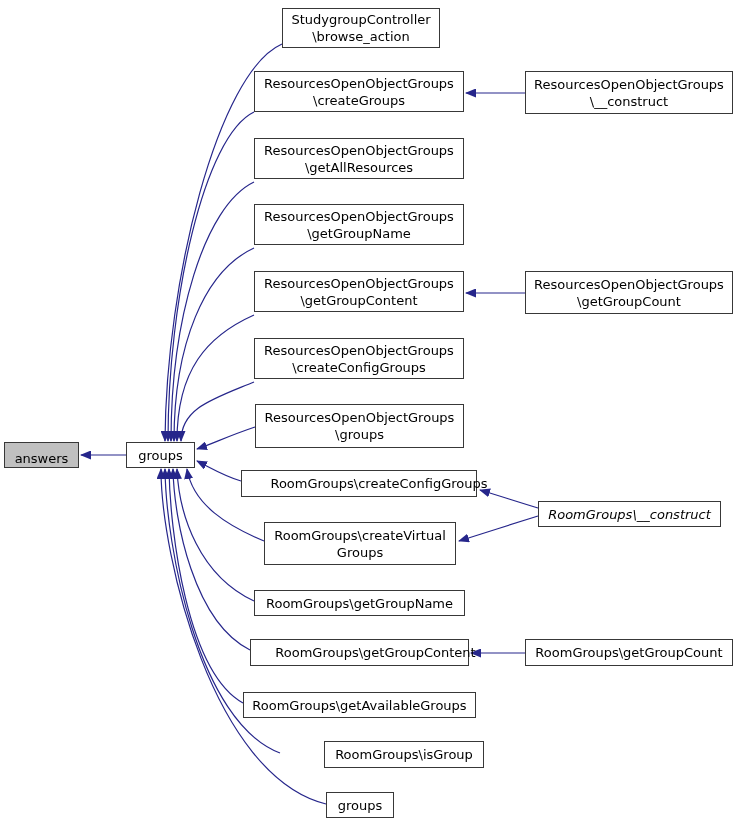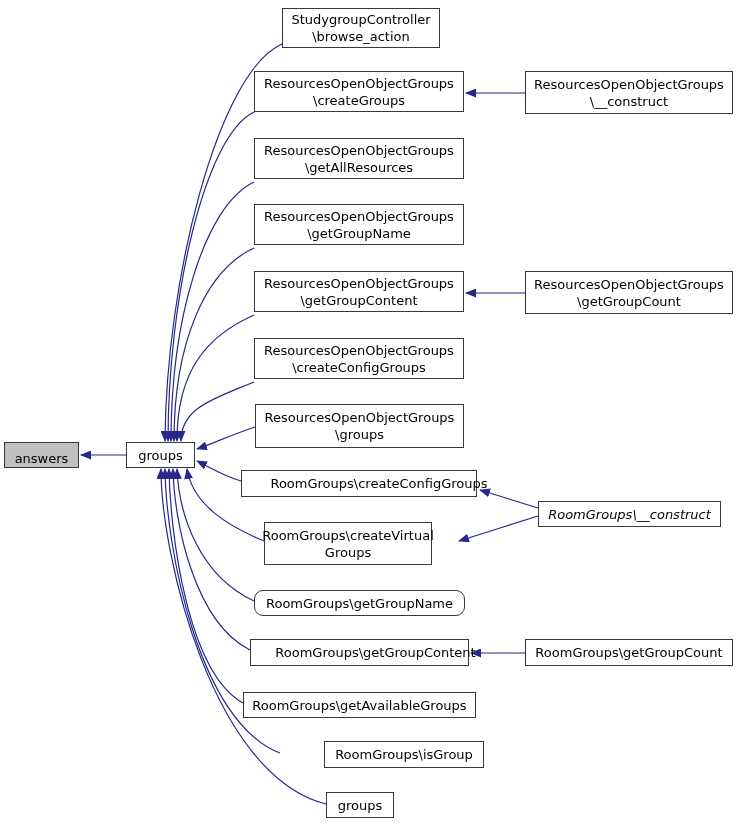--- a/index.html
+++ b/index.html
@@ -121,26 +121,26 @@
   </div>
 
   <div class="node" style="left:241px;top:470px;width:236px;height:27px;padding-left:40px;">
     <span>RoomGroups\createConfigGroups</span>
   </div>
 
   <div class="node" style="left:538px;top:501px;width:183px;height:26px;font-style:italic;">
     <span>RoomGroups\__construct</span>
   </div>
 
-  <div class="node" style="left:264px;top:522px;width:168px;height:43px;">
+  <div class="node" style="left:264px;top:522px;width:192px;height:43px;">
     <span>RoomGroups\createVirtual</span>
     <span>Groups</span>
   </div>
 
-  <div class="node" style="left:254px;top:590px;width:211px;height:26px;border-radius:9px;">
+  <div class="node" style="left:254px;top:590px;width:211px;height:26px;">
     <span>RoomGroups\getGroupName</span>
   </div>
 
   <div class="node" style="left:250px;top:639px;width:219px;height:27px;padding-left:32px;">
     <span>RoomGroups\getGroupContent</span>
   </div>
 
   <div class="node" style="left:243px;top:692px;width:233px;height:26px;">
     <span>RoomGroups\getAvailableGroups</span>
   </div>

